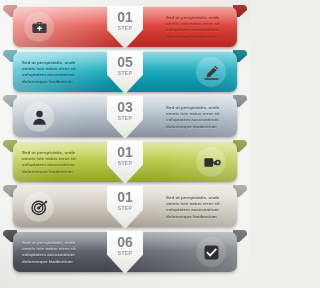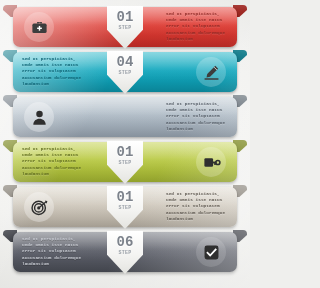--- a/index.html
+++ b/index.html
@@ -14,21 +14,20 @@
     background: #efefed;
   }
 
   #stage {
     position: relative;
     width: 250px;
     height: 288px;
     background:
       radial-gradient(ellipse 150% 90% at 50% 45%, #f7f7f6 0%, #f1f1ef 45%, #e2e2df 78%, #d6d6d2 100%);
     overflow: hidden;
-    font-family: Liberation Mono, monospace;
   }
 
   
   #stage::after {
     content: "";
     position: absolute;
     inset: 0;
     background: linear-gradient(118deg, rgba(255,255,255,0.55) 0%, rgba(255,255,255,0) 38%, rgba(255,255,255,0) 62%, rgba(255,255,255,0.35) 100%);
     pointer-events: none;
   }
@@ -236,40 +235,45 @@
         <div class="icon-wrap right">
           <svg width="19" height="19" viewBox="0 0 24 24" aria-hidden="true">
             <path d="M16.8 3.6l3.6 3.6-10.2 10.2-4.5 0.9 0.9-4.5z" fill="#3d3d3d"></path>
             <path d="M15.2 5.2l3.6 3.6" stroke="#ffffff" stroke-width="0.9"></path>
             <rect x="3" y="19.4" width="18" height="1.7" rx="0.8" fill="#3d3d3d"></rect>
           </svg>
         </div>
       </div>
       <div class="badge">
         <div class="shape"></div>
-        <div class="num">04</div>
+        <div class="num">05</div>
         <div class="step">step</div>
       </div>
     </div>
 
     <div class="row r3">
       <div class="tail left"></div>
       <div class="tail right"></div>
       <div class="band">
         <div class="gloss"></div>
         <div class="sheen"></div>
       </div>
       <div class="content">
         <div class="icon-wrap left">
           <svg width="19" height="19" viewBox="0 0 24 24" aria-hidden="true">
             <circle cx="12" cy="7.6" r="4.1" fill="#2f2f2f"></circle>
             <path d="M4.2 21c0-4.4 3.5-7.4 7.8-7.4s7.8 3 7.8 7.4z" fill="#2f2f2f"></path>
           </svg>
         </div>
         <div class="desc right">Sed ut perspiciatis, unde omnis iste natus error sit voluptatem accusantium doloremque laudantium</div>
+      </div>
+      <div class="badge">
+        <div class="shape"></div>
+        <div class="num">03</div>
+        <div class="step">step</div>
       </div>
     </div>
 
     <div class="row r4">
       <div class="tail left"></div>
       <div class="tail right"></div>
       <div class="band">
         <div class="gloss"></div>
         <div class="sheen"></div>
       </div>

